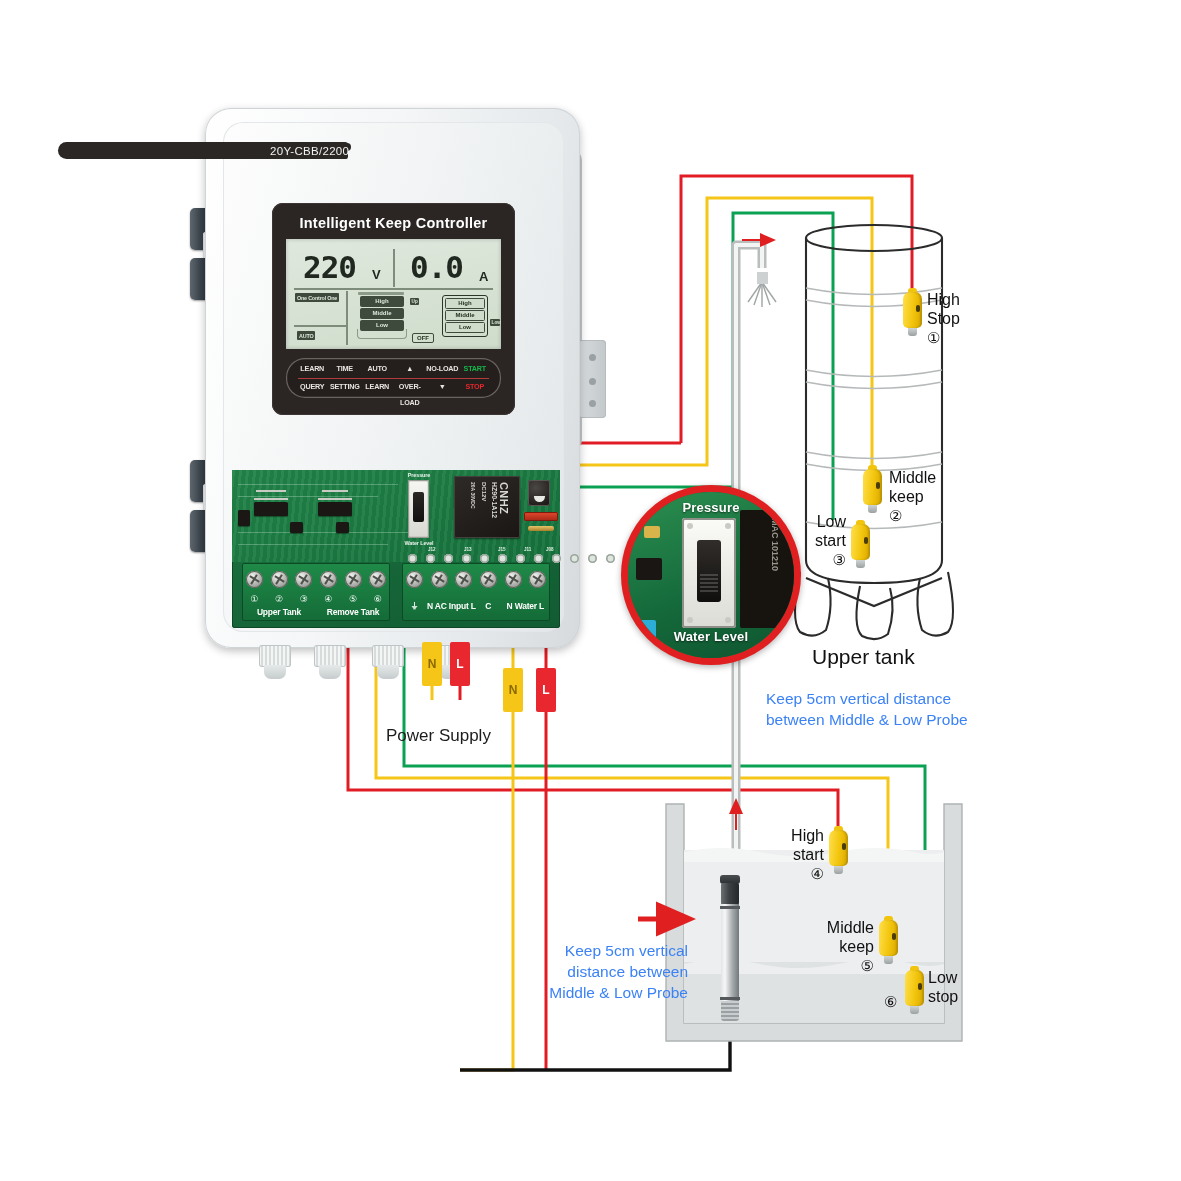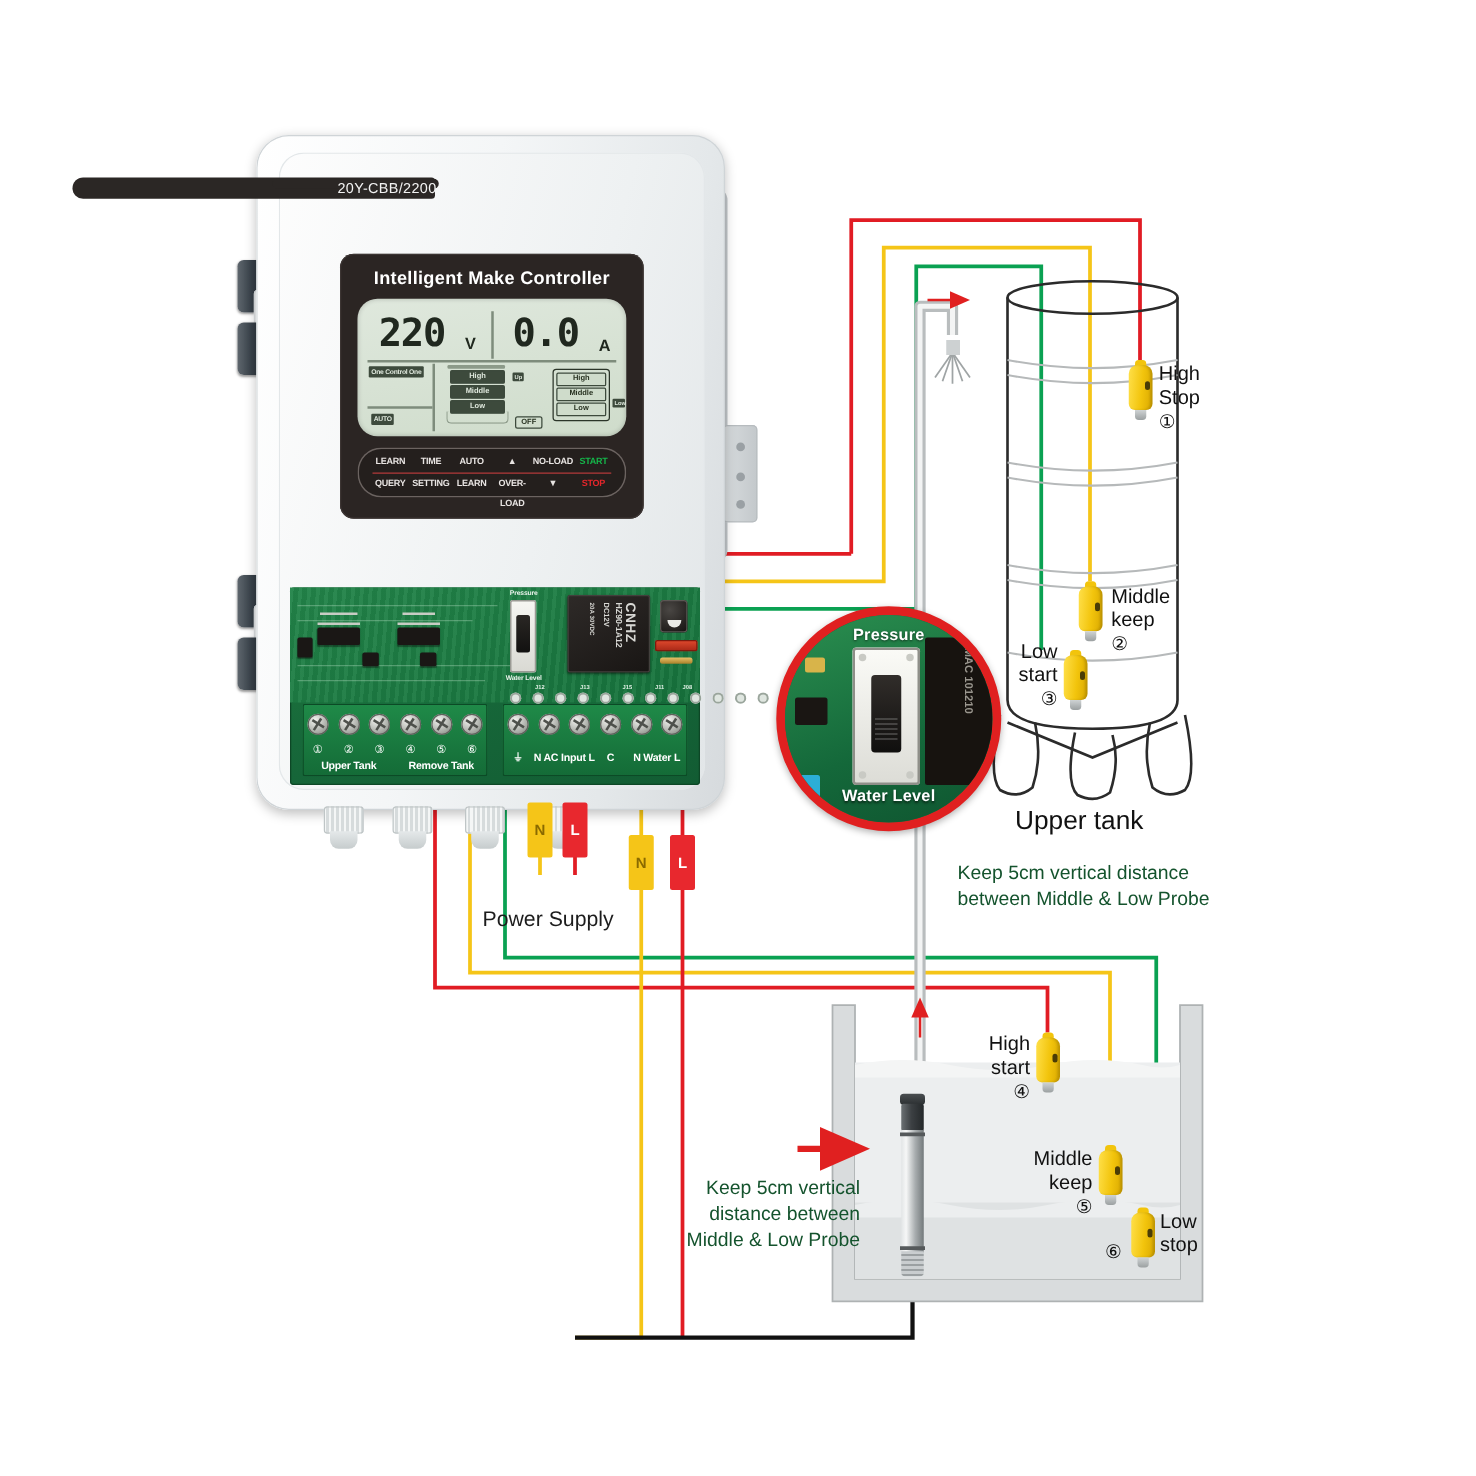--- a/index.html
+++ b/index.html
@@ -27,21 +27,21 @@
 
   .hinge{position:absolute;width:20px;height:42px;border-radius:5px;
     background:linear-gradient(90deg,#5e666d,#39424a 55%,#2c343a);box-shadow:0 1px 2px rgba(0,0,0,.4);}
   .hinge-plate{position:absolute;width:16px;height:58px;border-radius:3px;background:#f2f4f5;box-shadow:inset 0 0 0 1px #dfe3e5;}
 
   
   .face{position:absolute;left:272px;top:203px;width:243px;height:212px;background:#2b2523;border-radius:11px;
     box-shadow:inset 0 0 0 1px #3c3533;}
   .face-title{position:absolute;left:0;right:0;top:12px;text-align:center;color:#fff;font-size:14.5px;
     font-weight:bold;letter-spacing:.25px;}
-  .lcd{position:absolute;left:14px;top:36px;width:215px;height:110px;border-radius:16px;
+  .lcd{position:absolute;left:14px;top:36px;width:215px;height:110px;border-radius:0;
     background:linear-gradient(170deg,#dfe8dd,#cfdccb);box-shadow:inset 0 0 4px rgba(0,0,0,.22);}
   .lcd-top{position:absolute;left:0;right:0;top:4px;height:44px;}
   .lcd-div{position:absolute;left:107px;top:6px;width:1.5px;height:38px;background:#7e8c7c;}
   .lcd-hr{position:absolute;left:8px;right:8px;top:49px;height:1.5px;background:#7e8c7c;}
   .dig{position:absolute;font-family:"DejaVu Sans Mono",monospace;font-weight:bold;color:#20281f;
     font-size:31px;letter-spacing:-1px;}
   .unit{position:absolute;font-size:13px;font-weight:bold;color:#20281f;font-family:"Liberation Sans",sans-serif;}
   .v-val{left:17px;top:6px;}
   .v-unit{left:86px;top:24px;}
   .a-val{left:124px;top:6px;}
@@ -158,21 +158,21 @@
   .mag-lab{position:absolute;color:#fff;font-size:13px;font-weight:bold;text-align:center;width:100%;
     text-shadow:0 1px 2px rgba(0,0,0,.6);letter-spacing:.2px;}
   .mag-lab.t{top:8px;}
   .mag-lab.b{bottom:14px;}
   .mag-chip{position:absolute;background:#1a1613;border-radius:2px;}
   .mag-blue{position:absolute;left:6px;bottom:18px;width:22px;height:20px;background:#2fb6e8;border-radius:2px;opacity:.9;}
   .mag-gold{position:absolute;left:16px;top:34px;width:16px;height:12px;background:#d8b44a;border-radius:2px;}
 
   
   .cap-black-txt{position:absolute;color:#1c1c1c;font-size:15.5px;line-height:20px;}
-  .cap-red-txt{position:absolute;color:#14532d;font-size:15.5px;line-height:21px;}
+  .cap-red-txt{position:absolute;color:#3b82f6;font-size:15.5px;line-height:21px;}
   .nl-tag{position:absolute;width:20px;height:44px;border-radius:2px;color:#fff;font-size:12px;font-weight:bold;
     text-align:center;line-height:44px;}
   .nl-n{background:#f5c518;color:#8a6a00;}
   .nl-l{background:#e8282e;}
 
   
   .probe{position:absolute;width:19px;height:44px;}
   .probe .b{position:absolute;left:0;top:4px;width:19px;height:36px;border-radius:7px 7px 5px 5px;
     background:linear-gradient(95deg,#ffe04a,#f2c40c 55%,#d9a800);box-shadow:inset -2px 0 2px rgba(0,0,0,.15);}
   .probe .neck{position:absolute;left:5px;top:0;width:9px;height:7px;border-radius:3px 3px 0 0;background:#f2c40c;}
@@ -294,21 +294,21 @@
   <div class="hinge-plate" style="left:203px;top:484px;"></div>
   <div class="hinge" style="left:190px;top:510px;"></div>
 
   <div class="enclosure">
     <div class="enc-inner"></div>
   </div>
   <div class="modelbar"></div>
   <div class="modeltxt">20Y-CBB/2200</div>
 
   <div class="face">
-    <div class="face-title">Intelligent Make Controller</div>
+    <div class="face-title">Intelligent Keep Controller</div>
 
     <div class="lcd">
       <div class="lcd-top">
         <div class="dig v-val">220</div>
         <div class="unit v-unit">V</div>
         <div class="lcd-div"></div>
         <div class="dig a-val">0.0</div>
         <div class="unit a-unit">A</div>
       </div>
       <div class="lcd-hr"></div>

